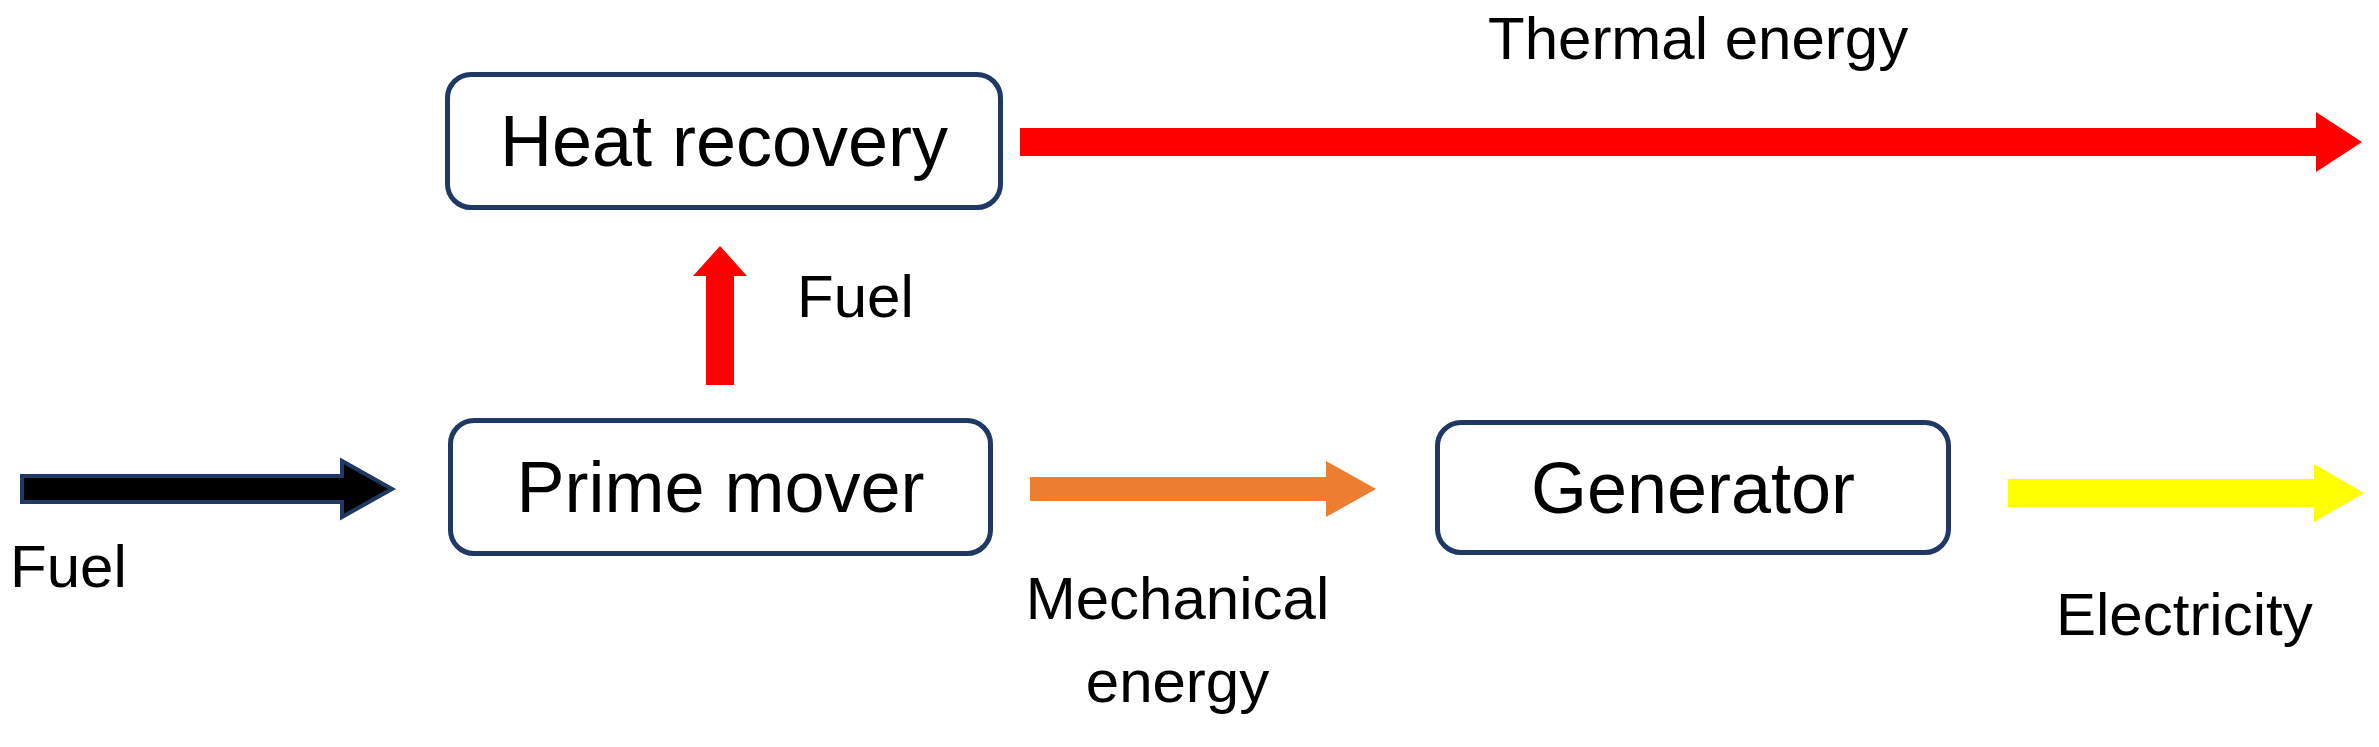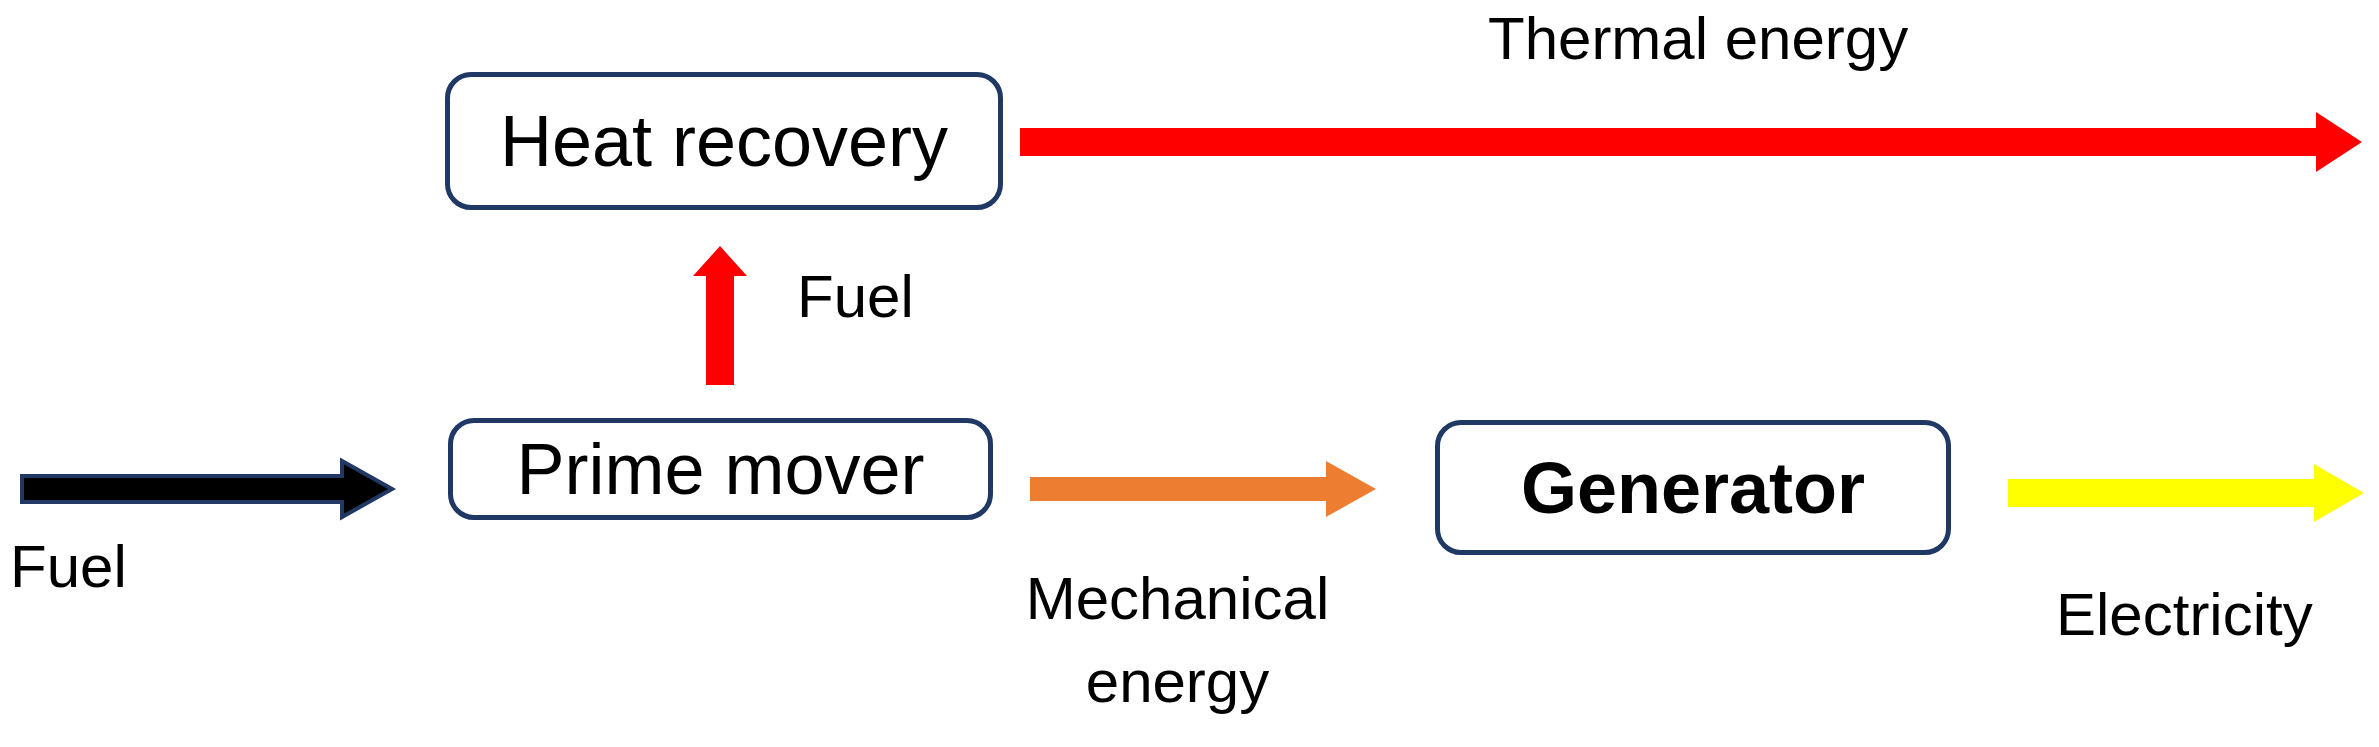--- a/index.html
+++ b/index.html
@@ -30,22 +30,22 @@
     border-radius: 26px;
     display: flex;
     align-items: center;
     justify-content: center;
     font-size: 72px;
     line-height: 1;
     color: var(--text, #000000);
     white-space: nowrap;
   }
   .box-heat-recovery { left: 445px; top: 72px;  width: 558px; height: 138px; }
-  .box-prime-mover   { left: 448px; top: 418px; width: 545px; height: 102px; }
-  .box-generator     { left: 1435px; top: 420px; width: 516px; height: 135px; font-weight: bold; }
+  .box-prime-mover   { left: 448px; top: 418px; width: 545px; height: 138px; }
+  .box-generator     { left: 1435px; top: 420px; width: 516px; height: 135px; }
 
   .label {
     position: absolute;
     font-size: 60px;
     line-height: 1.15;
     color: var(--text, #000000);
     white-space: nowrap;
   }
   .label-thermal     { left: 1488px; top: 4px; }
   .label-heat        { left: 797px;  top: 262px; }

